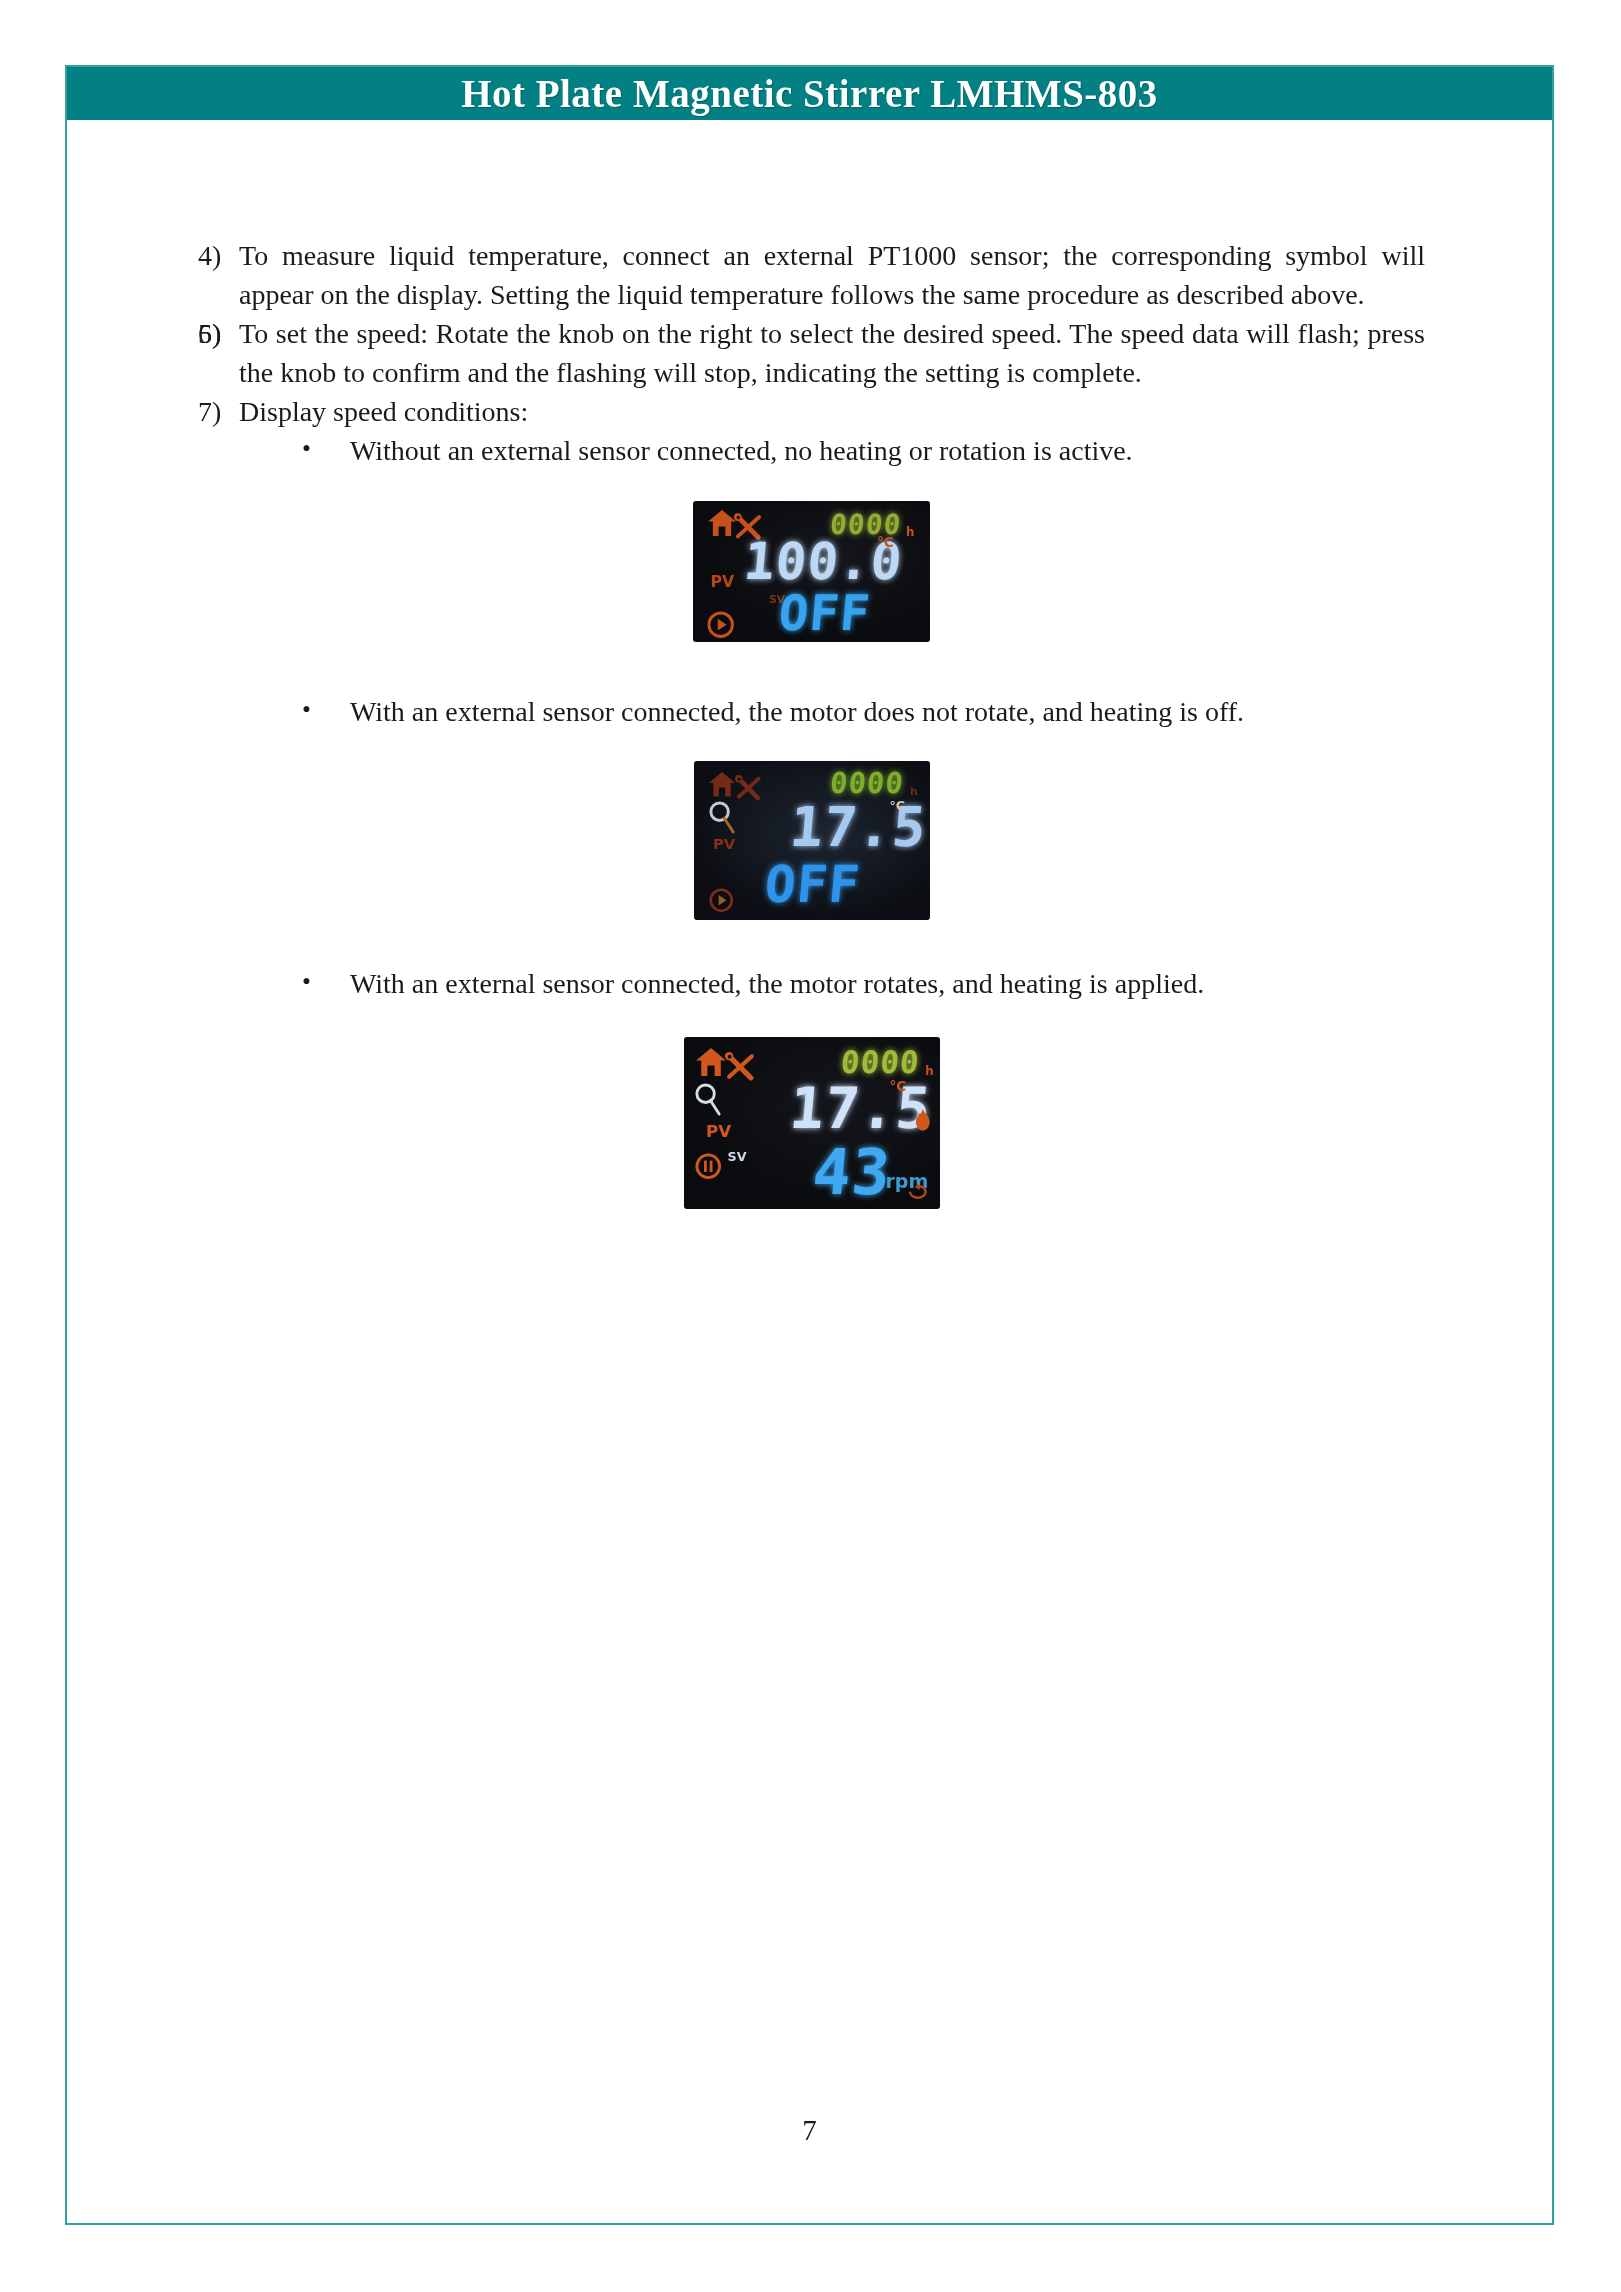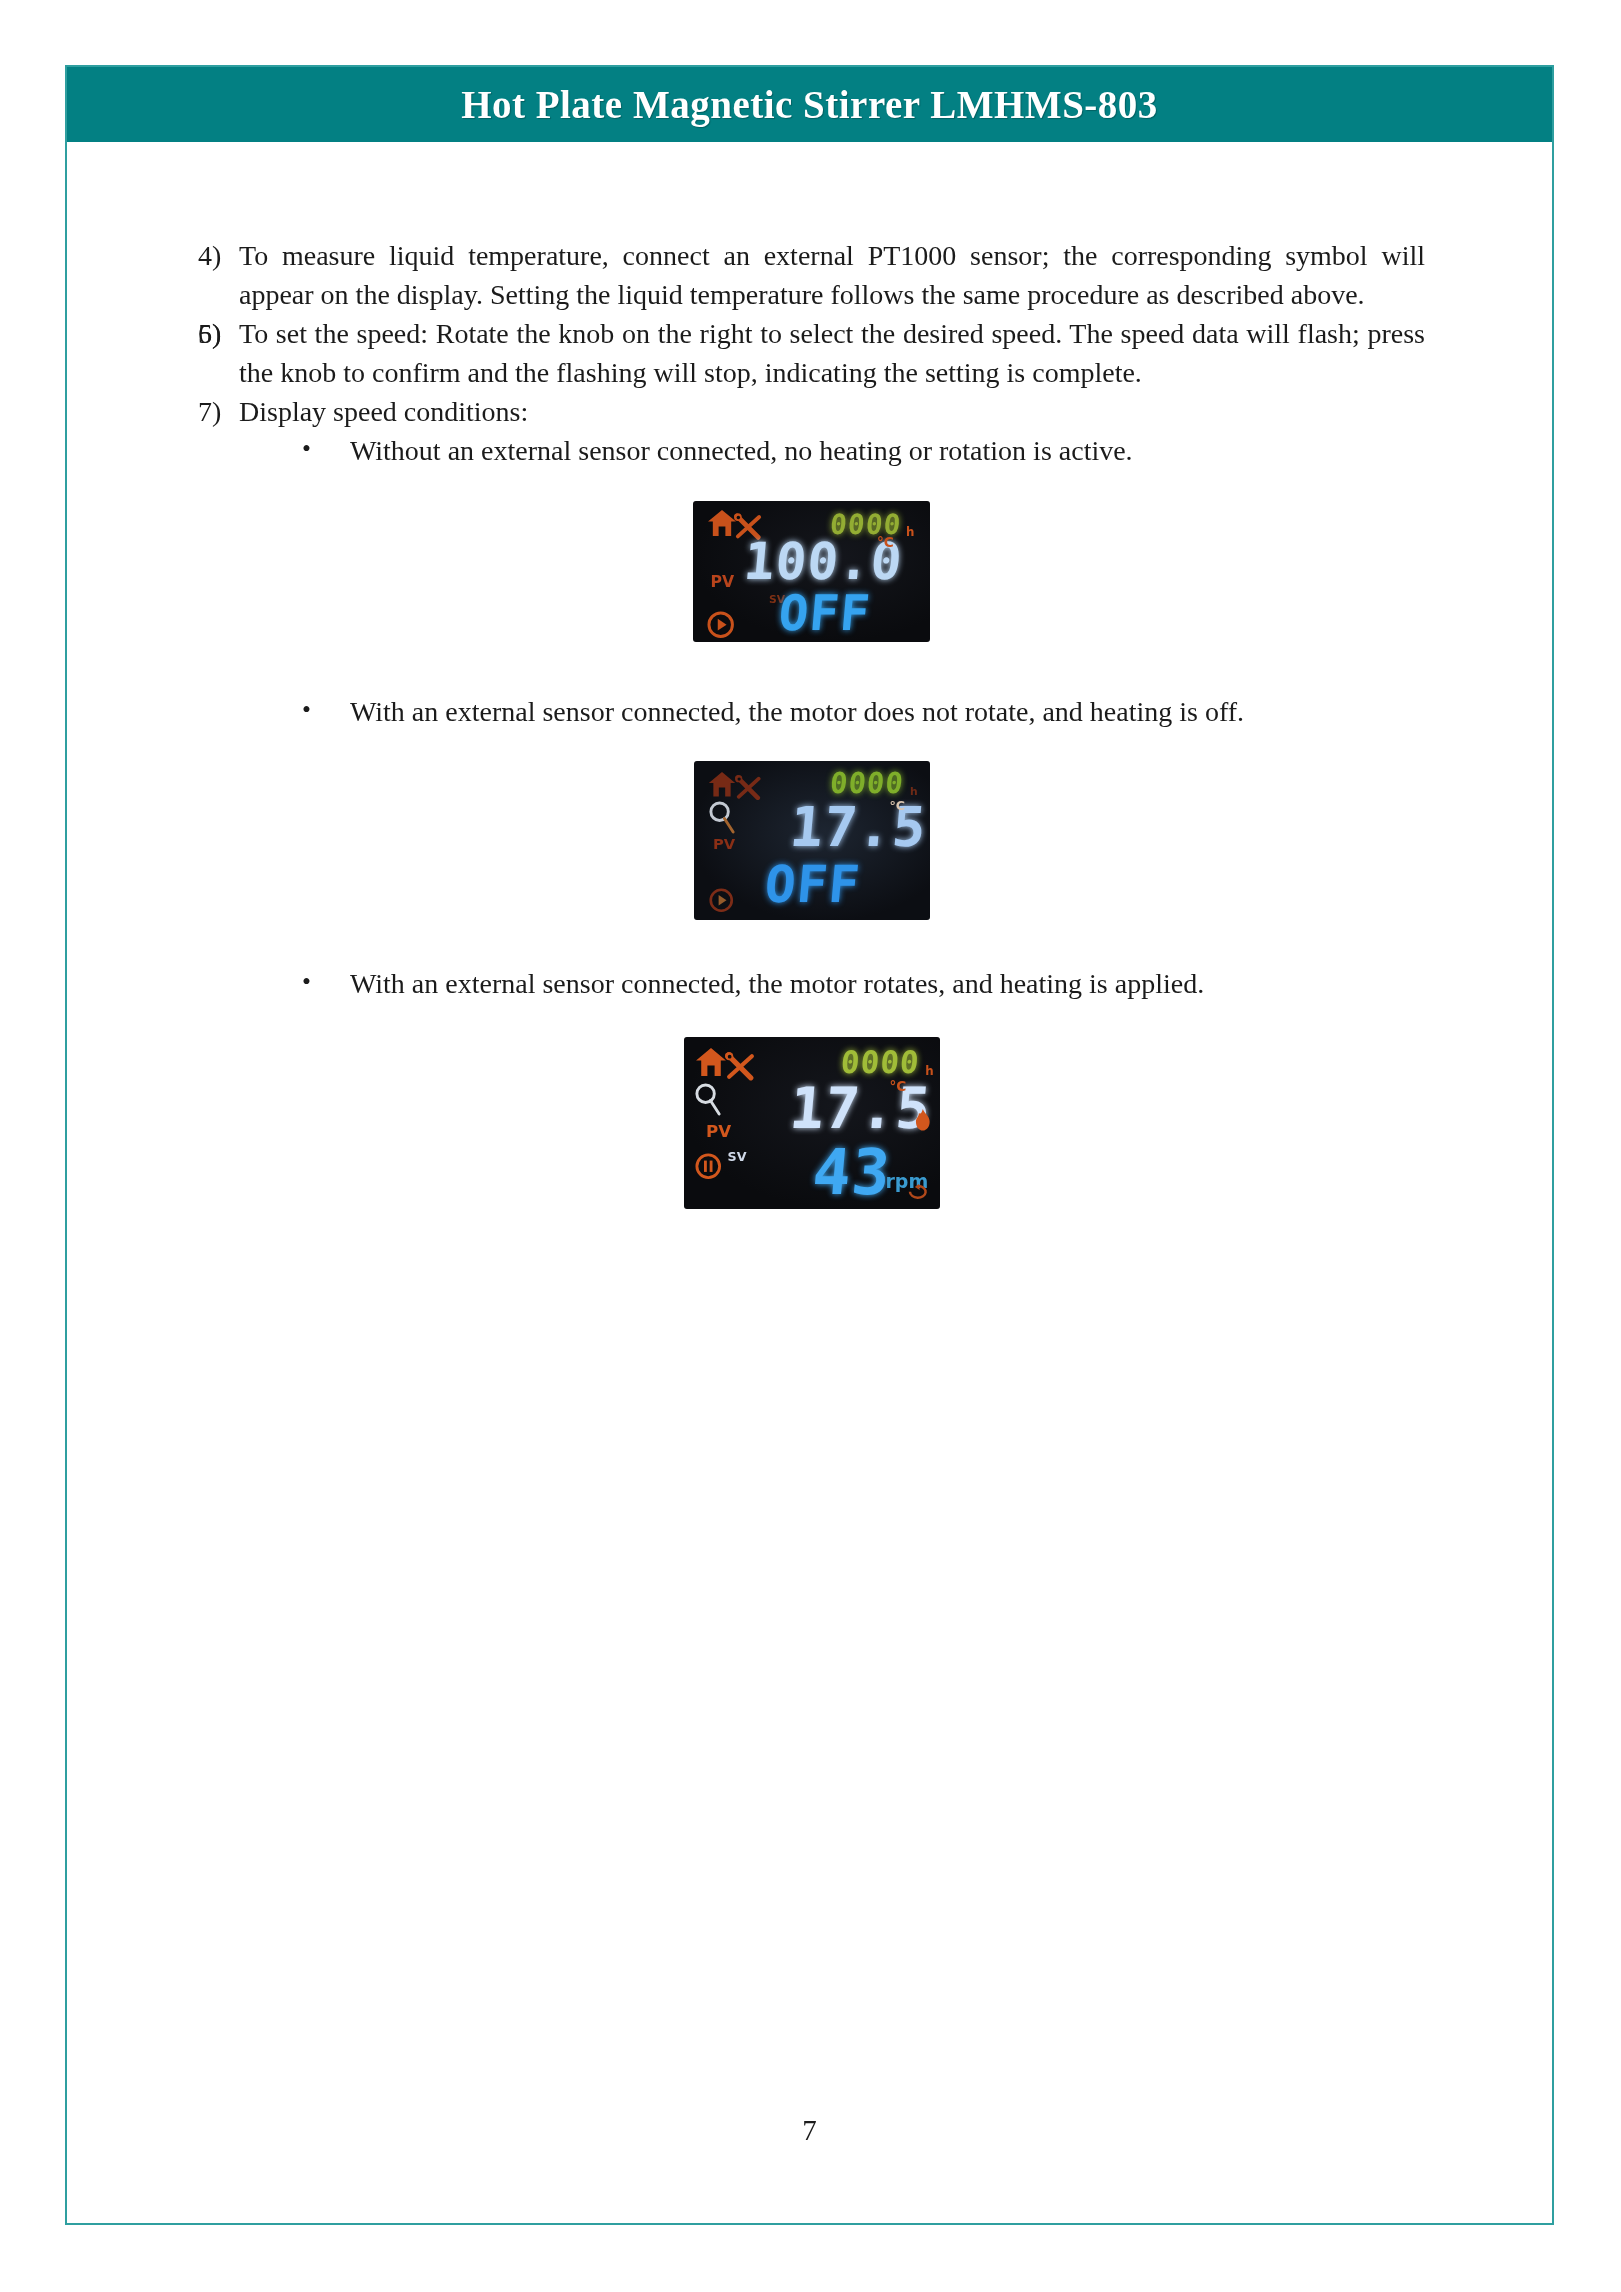--- a/index.html
+++ b/index.html
@@ -1,18 +1,18 @@
 <!DOCTYPE html>
 <html><head>
 <meta charset="utf-8">
 <style>
   html,body{margin:0;padding:0;background:#ffffff;}
   body{width:1621px;height:2293px;position:relative;font-family:"Liberation Serif",serif;color:#1b1b1b;}
   .frame{position:absolute;left:65px;top:65px;width:1489px;height:2160px;border:2px solid #2f9fa0;background:#ffffff;box-sizing:border-box;}
-  .banner{position:absolute;left:0;top:0;width:100%;height:75px;background:#038083;display:flex;align-items:center;justify-content:center;}
+  .banner{position:absolute;left:0;top:0;width:100%;height:53px;background:#038083;display:flex;align-items:center;justify-content:center;}
   .banner h1{margin:0;font-size:39px;font-weight:bold;color:#ffffff;letter-spacing:0.5px;text-shadow:1px 1px 1px rgba(0,0,0,.25);}
   .content{position:absolute;left:131px;right:127px;top:169px;font-size:28px;line-height:39px;}
   .li{position:relative;padding-left:41px;text-align:justify;}
   .li .num{position:absolute;left:0;top:0;}
   .bullet{position:relative;padding-left:152px;text-align:justify;}
   .bullet .dot{position:absolute;left:104px;top:-2px;font-size:25.5px;}
   
   .lcd{position:relative;margin-left:auto;margin-right:auto;background:radial-gradient(ellipse at 60% 40%,#14161c 0%,#0a0b0e 70%);border-radius:2.9px;overflow:hidden;}
   .lcd *{position:absolute;}
   .lcd1{width:237px;height:141px;margin-top:31px;}

